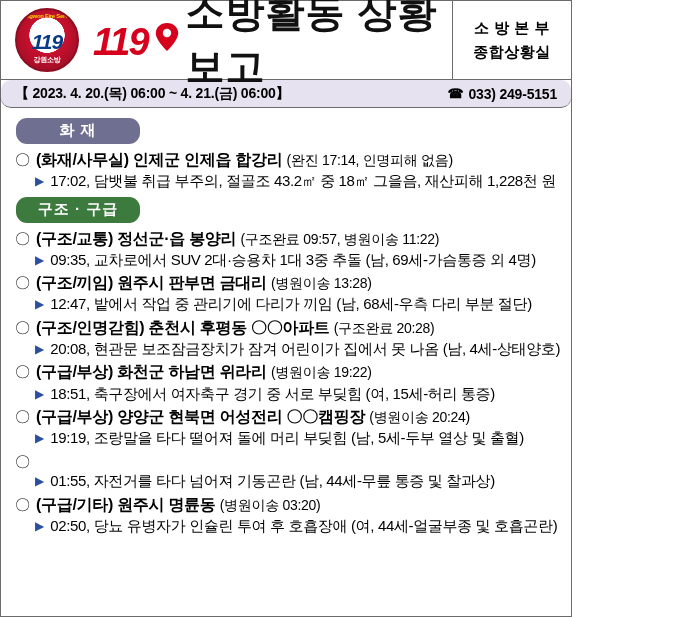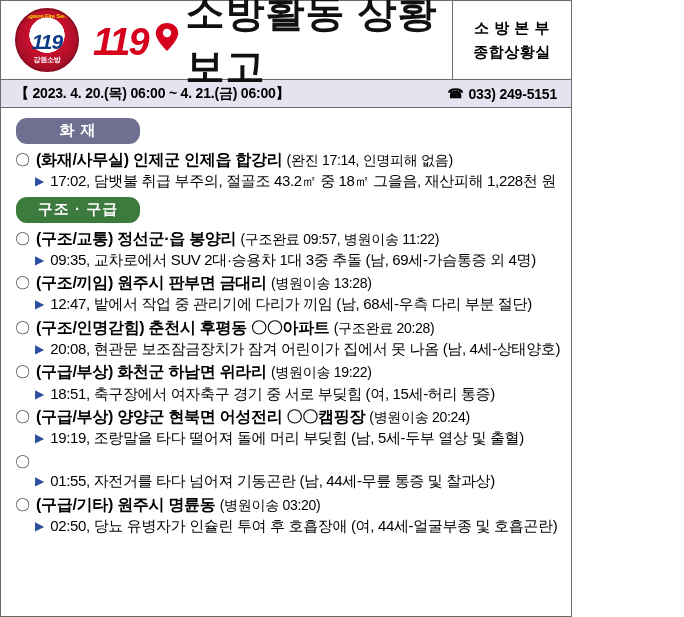--- a/index.html
+++ b/index.html
@@ -129,20 +129,21 @@
   
   .infobar {
     height: 28px;
     background: #e6e2ef;
     border-bottom: 1px solid #6b6b6b;
     display: flex;
     align-items: center;
     justify-content: space-between;
     padding: 0 14px;
     box-sizing: border-box;
+    border-radius: 10px;
   }
   .infobar-left {
     font-size: 14px;
     font-weight: bold;
     letter-spacing: -0.2px;
   }
   .infobar-right {
     font-size: 14px;
     font-weight: bold;
     letter-spacing: -0.2px;

